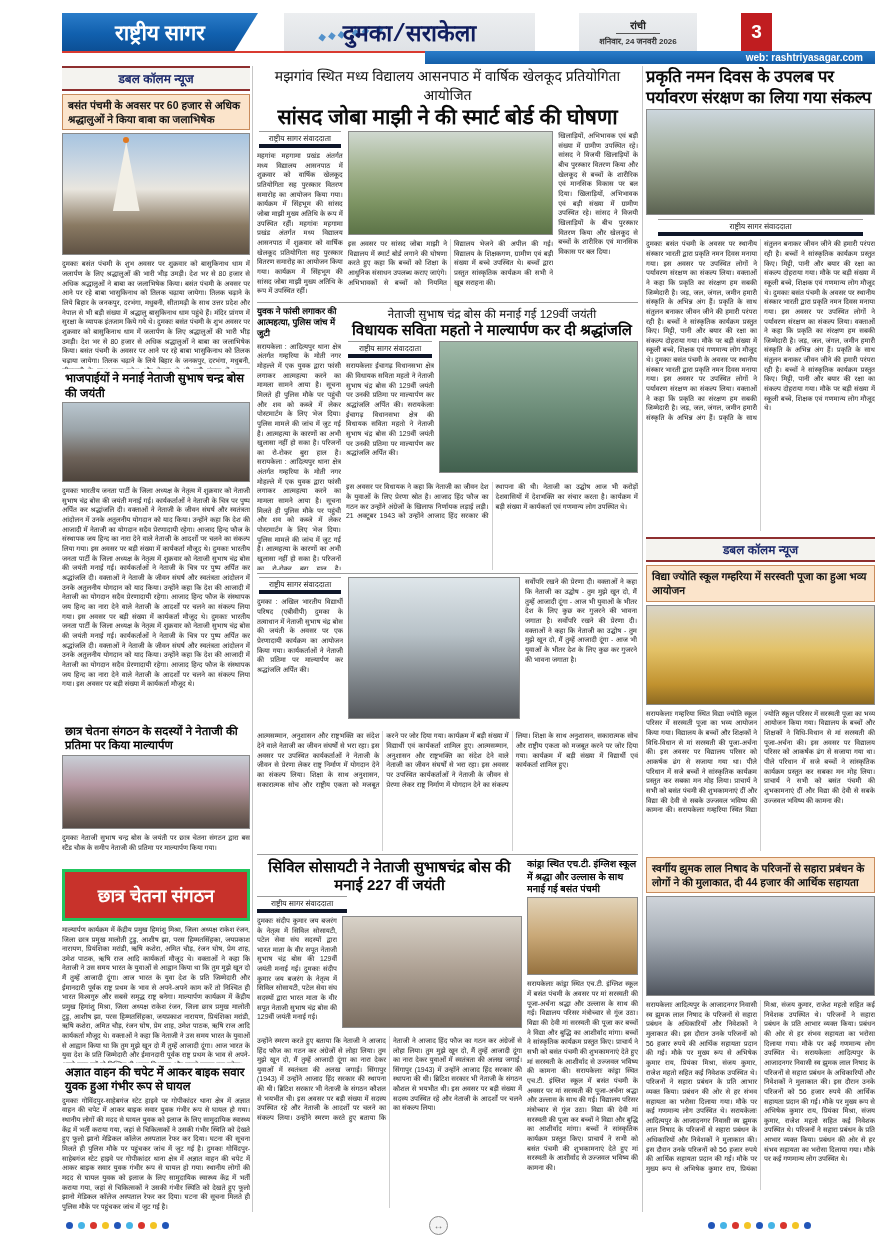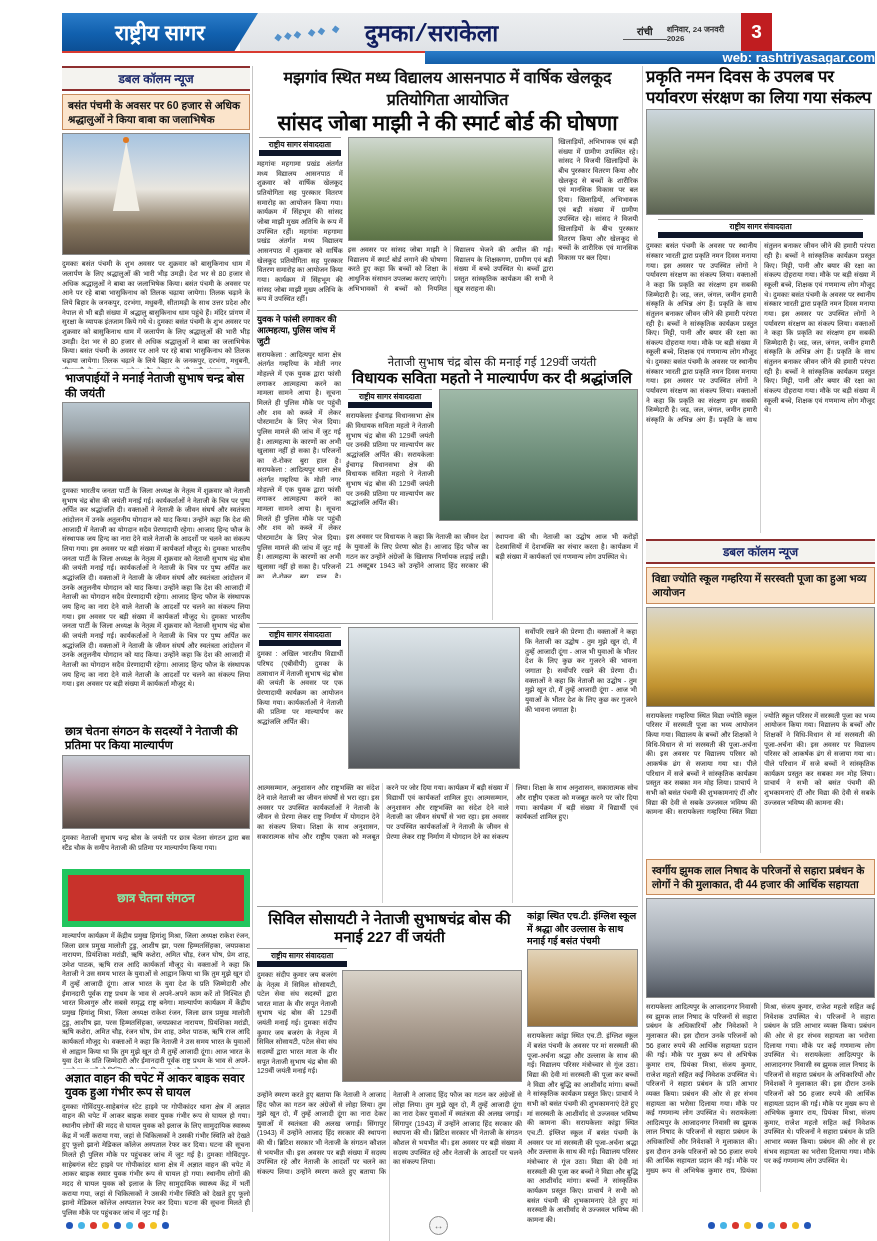--- a/index.html
+++ b/index.html
@@ -1,56 +1,56 @@
 <!DOCTYPE html>
 <html><head>
 <meta charset="utf-8">
 <style>
   html,body{margin:0;padding:0;}
   body{width:877px;height:1241px;position:relative;background:#ffffff;
        font-family:"Liberation Sans","DejaVu Sans",sans-serif;color:#1b1b1b;overflow:hidden;}
   .abs{position:absolute;}
   
-  .masthead{left:62px;top:13px;width:710px;height:38px;display:flex;align-items:stretch;}
+  .masthead{left:62px;top:13px;width:710px;height:38px;display:flex;align-items:stretch;gap:44px;}
   .mh-left{width:196px;background:linear-gradient(180deg,#2a7cc9 0%,#1160ae 55%,#0c4f95 100%);
            color:#fff;font-weight:bold;font-size:21px;display:flex;align-items:center;justify-content:center;
            clip-path:polygon(0 0,100% 0,88% 100%,0 100%);position:relative;z-index:2;}
   .mh-mid{flex:1;background:linear-gradient(180deg,#eceef0,#dfe2e6);display:flex;align-items:center;position:relative;margin-left:-18px;}
   .mh-diamonds{font-size:10px;color:#2f7cc4;letter-spacing:2px;margin-left:34px;opacity:.8;transform:rotate(-8deg);}
   .mh-section{position:absolute;left:0;right:0;text-align:center;font-weight:bold;font-size:23px;color:#101d5e;font-family:Liberation Mono, monospace;}
-  .mh-citydate{width:118px;background:linear-gradient(180deg,#eceef0,#dfe2e6);display:flex;flex-direction:row;justify-content:center;align-items:center;}
+  .mh-citydate{width:118px;background:linear-gradient(180deg,#eceef0,#dfe2e6);display:flex;flex-direction:column;justify-content:center;align-items:center;}
   .mh-city{font-size:10px;font-weight:bold;color:#222;border-bottom:1px solid #555;padding:0 14px 1px;}
   .mh-date{font-size:8px;font-weight:bold;color:#333;margin-top:1px;}
   .mh-page{width:31px;background:#c01d20;color:#fff;font-weight:bold;font-size:19px;display:flex;align-items:center;justify-content:center;}
   .mh-underrow{left:62px;top:51px;width:813px;height:13px;}
   .red-rule{position:absolute;left:0;top:0;width:100%;height:2px;background:#d93a30;}
   .webbar{position:absolute;right:0;top:0;width:450px;height:13px;background:linear-gradient(180deg,#2a7cc9,#135ea9);
-          color:#fff;font-size:13px;font-weight:bold;display:flex;align-items:center;justify-content:flex-end;padding-right:0;box-sizing:border-box;}
+          color:#fff;font-size:10px;font-weight:bold;display:flex;align-items:center;justify-content:flex-end;padding-right:12px;box-sizing:border-box;}
   
   .vrule{width:1px;background:#c6c6c6;top:66px;height:1146px;}
   #col-left{left:62px;top:66px;width:188px;}
   #col-center{left:257px;top:66px;width:381px;}
   #col-right{left:646px;top:66px;width:229px;}
   
   .section-hdr{background:#f4f3ef;border-top:2px solid #8e2f2f;border-bottom:2px solid #8e2f2f;
                color:#1c2a6b;font-weight:bold;font-size:12px;text-align:center;padding:2px 0;margin-bottom:3px;}
   .peach{background:#fbe4cb;border:1px solid #c98b5b;color:#151515;font-weight:bold;font-size:10.5px;
          line-height:1.35;padding:3px 5px;margin-bottom:3px;}
   .photo{position:relative;width:100%;border:1px solid #8a8a8a;box-sizing:border-box;margin:2px 0 4px;}
   .tower{position:absolute;left:22%;top:6%;width:24%;height:58%;background:#f2efe6;
          clip-path:polygon(50% 0,80% 100%,20% 100%);}
   .flagdot{position:absolute;left:32%;top:2%;width:6px;height:6px;background:#e07820;border-radius:50%;}
   .banner-red{height:46px;background:#c8322b;display:flex;align-items:center;justify-content:center;
-              color:#86efac;font-weight:bold;font-size:12px;border:6px solid #22c55e;margin:2px 0 4px;}
+              color:#ffffff;font-weight:bold;font-size:18px;border:3px solid #22c55e;margin:2px 0 4px;}
   .body-txt{font-size:6.9px;line-height:1.4;text-align:justify;color:#1c1c1c;overflow:hidden;}
   .cols2{column-count:2;column-gap:7px;column-rule:1px solid #cfcfcf;}
   .cols3{column-count:3;column-gap:7px;column-rule:1px solid #cfcfcf;}
-  .byline{font-size:7.6px;font-weight:bold;text-align:center;color:#222;
-          border-top:1px solid #9a9a9a;border-bottom:6px solid #0f172a;padding:1px 0;margin:2px 12px 3px;}
-  .kicker{font-size:16px;font-weight:bold;text-align:center;color:#141414;}
+  .byline{font-size:7.6px;font-weight:normal;text-align:center;color:#222;
+          border-top:1px solid #9a9a9a;border-bottom:4px solid #0f172a;padding:1px 0;margin:2px 12px 3px;}
+  .kicker{font-size:14px;font-weight:normal;text-align:center;color:#141414;}
   .hl-main{font-size:21px;font-weight:bold;text-align:center;color:#0b0b0b;line-height:1.1;margin:1px 0 3px;}
   .hl-mid{font-size:15px;font-weight:bold;text-align:center;color:#0b0b0b;line-height:1.15;}
   .hl-sm{font-size:11.5px;font-weight:bold;color:#0b0b0b;line-height:1.25;margin:2px 3px;}
   .hl-tiny{font-size:8.6px;font-weight:bold;color:#0b0b0b;line-height:1.3;}
   .hl-right{font-size:16.5px;font-weight:bold;color:#0b0b0b;line-height:1.25;}
   .hrule{border-top:1px solid #9a9a9a;margin:3px 0;}
   .row{display:flex;gap:5px;}
   
   .footer{left:0;top:1214px;width:877px;height:22px;display:flex;align-items:center;justify-content:space-between;padding:0 66px;box-sizing:border-box;}
   .dotband{display:flex;gap:5px;}
@@ -137,21 +137,21 @@
     </div>
   </div>
 
   <div class="hrule"></div>
 
   <div class="row">
     <div style="width:84px;">
       <div class="hl-tiny">युवक ने फांसी लगाकर की आत्महत्या, पुलिस जांच में जुटी</div>
       <div class="body-txt" style="height:228px;margin-top:2px;">सरायकेला : आदित्यपुर थाना क्षेत्र अंतर्गत गम्हरिया के मोती नगर मोहल्ले में एक युवक द्वारा फांसी लगाकर आत्महत्या करने का मामला सामने आया है। सूचना मिलते ही पुलिस मौके पर पहुंची और शव को कब्जे में लेकर पोस्टमार्टम के लिए भेज दिया। पुलिस मामले की जांच में जुट गई है। आत्महत्या के कारणों का अभी खुलासा नहीं हो सका है। परिजनों का रो-रोकर बुरा हाल है। सरायकेला : आदित्यपुर थाना क्षेत्र अंतर्गत गम्हरिया के मोती नगर मोहल्ले में एक युवक द्वारा फांसी लगाकर आत्महत्या करने का मामला सामने आया है। सूचना मिलते ही पुलिस मौके पर पहुंची और शव को कब्जे में लेकर पोस्टमार्टम के लिए भेज दिया। पुलिस मामले की जांच में जुट गई है। आत्महत्या के कारणों का अभी खुलासा नहीं हो सका है। परिजनों का रो-रोकर बुरा हाल है। सरायकेला : आदित्यपुर थाना क्षेत्र अंतर्गत गम्हरिया के मोती नगर मोहल्ले में एक युवक द्वारा फांसी लगाकर आत्महत्या करने का मामला सामने आया है। सूचना मिलते ही पुलिस मौके पर पहुंची और शव को कब्जे में लेकर पोस्टमार्टम के लिए भेज दिया। पुलिस मामले की जांच में जुट गई है। आत्महत्या के कारणों का अभी खुलासा नहीं हो सका है। परिजनों का रो-रोकर बुरा हाल है।</div>
     </div>
-    <div style="width:292px;margin-top:40px;">
+    <div style="width:292px;">
       <div class="kicker" style="font-size:11.5px;font-weight:normal;">नेताजी सुभाष चंद्र बोस की मनाई गई 129वीं जयंती</div>
       <div class="hl-mid">विधायक सविता महतो ने माल्यार्पण कर दी श्रद्धांजलि</div>
       <div class="row" style="margin-top:3px;">
         <div style="width:88px;">
           <div class="byline" style="margin:0 2px 3px;">राष्ट्रीय सागर संवाददाता</div>
           <div class="body-txt" style="height:118px;">सरायकेलाः ईचागढ़ विधानसभा क्षेत्र की विधायक सविता महतो ने नेताजी सुभाष चंद्र बोस की 129वीं जयंती पर उनकी प्रतिमा पर माल्यार्पण कर श्रद्धांजलि अर्पित की। सरायकेलाः ईचागढ़ विधानसभा क्षेत्र की विधायक सविता महतो ने नेताजी सुभाष चंद्र बोस की 129वीं जयंती पर उनकी प्रतिमा पर माल्यार्पण कर श्रद्धांजलि अर्पित की।</div>
         </div>
         <div class="photo" style="width:199px;height:132px;margin-top:0;background:linear-gradient(180deg,#9fb9a8 0%,#6f8f7b 50%,#41604e 100%);"></div>
       </div>
       <div class="body-txt cols2" style="height:88px;margin-top:3px;">इस अवसर पर विधायक ने कहा कि नेताजी का जीवन देश के युवाओं के लिए प्रेरणा स्रोत है। आजाद हिंद फौज का गठन कर उन्होंने अंग्रेजों के खिलाफ निर्णायक लड़ाई लड़ी। 21 अक्टूबर 1943 को उन्होंने आजाद हिंद सरकार की स्थापना की थी। नेताजी का उद्घोष आज भी करोड़ों देशवासियों में देशभक्ति का संचार करता है। कार्यक्रम में बड़ी संख्या में कार्यकर्ता एवं गणमान्य लोग उपस्थित थे।</div>

